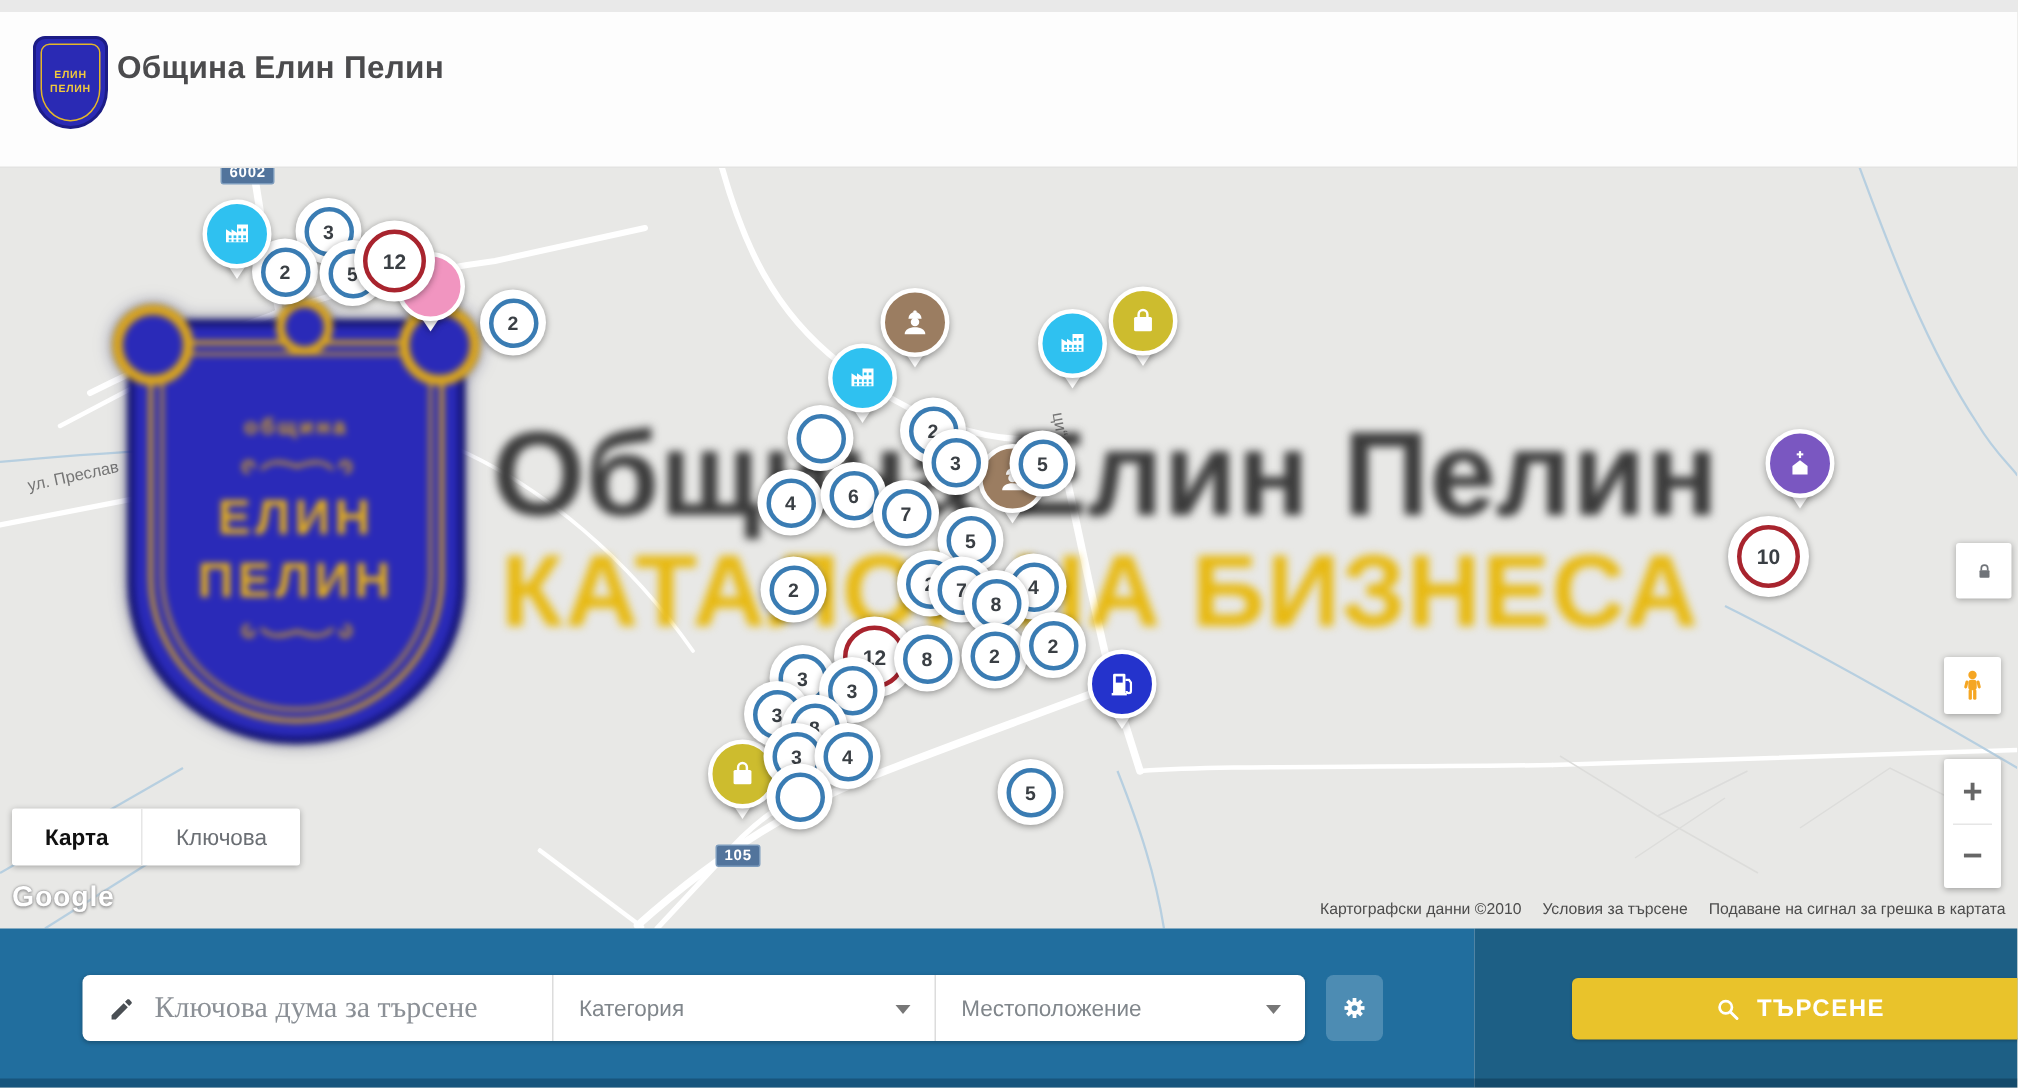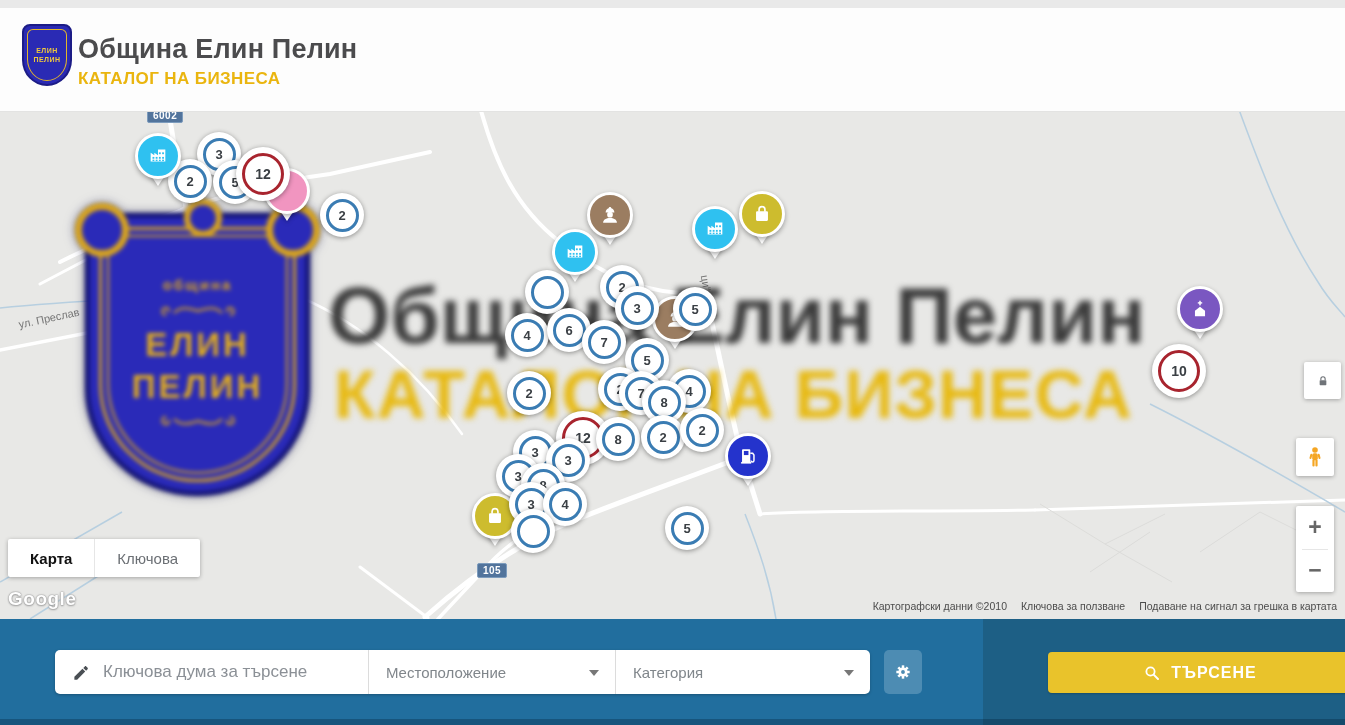--- a/index.html
+++ b/index.html
@@ -9,21 +9,21 @@
   
   .top-strip{height:8px;background:#e9e9e9;}
   .header{position:relative;height:103px;background:#fdfdfd;border-bottom:1px solid #e3e3e2;}
   .logo-shield{position:absolute;left:22px;top:16px;width:46px;height:58px;background:#2a2ab4;
        border:2px solid #1c1c86;border-radius:8px 8px 50% 50%/8px 8px 42% 42%;
        display:flex;flex-direction:column;align-items:center;justify-content:center;gap:1px;}
   .logo-shield::before{content:"";position:absolute;inset:3px;border:1.5px solid #e3b62a;
        border-radius:6px 6px 50% 50%/6px 6px 42% 42%;}
   .logo-shield span{color:#f0c93c;font-weight:bold;font-size:7px;letter-spacing:.5px;line-height:8px;}
   .brand{position:absolute;left:78px;top:26px;}
-  .brand .t1{font-size:27px;font-weight:bold;color:#4b4b4d;letter-spacing:.2px;}
+  .brand .t1{font-size:21px;font-weight:bold;color:#4b4b4d;letter-spacing:.2px;}
   .brand .t2{font-size:17px;font-weight:bold;color:#eab50f;letter-spacing:.4px;margin-top:4px;}
   .nav{position:absolute;right:25px;top:45px;display:flex;gap:32px;}
   .nav a{display:inline-block;font-size:14px;font-weight:bold;color:#34343c;text-decoration:none;
        letter-spacing:0;transform:scaleX(.92);transform-origin:center;white-space:nowrap;cursor:pointer;}
 
   
   .map{position:relative;width:1345px;height:507px;background:#e8e8e6;overflow:hidden;}
   .roads{position:absolute;left:0;top:0;z-index:0;}
   .road-label{position:absolute;z-index:1;background:#52749c;color:#fff;font-size:10px;font-weight:bold;
        padding:1px 5px;border-radius:2px;border:1px solid #7d9cbd;letter-spacing:.5px;}
@@ -84,21 +84,21 @@
 
   
   .searchbar{position:relative;width:1345px;height:107px;}
   .sb-left{position:absolute;left:0;top:0;width:983px;height:107px;background:#216e9e;}
   .sb-right{position:absolute;left:983px;top:0;width:362px;height:107px;background:#1d5f85;}
   .sb-strip{position:absolute;left:0;bottom:0;width:1345px;height:7px;background:rgba(0,20,40,.28);z-index:3;}
   .search-box{position:absolute;left:55px;top:31px;width:815px;height:44px;background:#fff;border-radius:5px;
        box-shadow:0 1px 3px rgba(0,0,0,.25);display:flex;align-items:stretch;z-index:2;}
   .sb-sec{display:flex;align-items:center;position:relative;}
   .sb-sec.keyword{width:303px;padding-left:17px;gap:10px;}
-  .sb-sec.keyword input{border:0;outline:0;flex:1;font-size:17px;font-family:Liberation Sans, sans-serif;
+  .sb-sec.keyword input{border:0;outline:0;flex:1;font-size:20px;font-family:Liberation Serif, serif;
        color:#444;min-width:0;background:transparent;}
   .sb-sec.keyword input::placeholder{color:#8b9096;opacity:1;}
   .sb-sec.select{border-left:1px solid #dcdcdc;cursor:pointer;}
   .sb-sec.cat{width:260px;} .sb-sec.loc{width:252px;}
   .sb-sec.select .sel-text{margin-left:17px;font-size:15px;color:#80868b;}
   .caret{position:absolute;right:16px;top:50%;margin-top:-2px;width:0;height:0;
        border:5px solid transparent;border-top:6px solid #777;}
   .gear-btn{position:absolute;left:884px;top:31px;width:38px;height:44px;background:#4d8cb3;border-radius:5px;
        display:flex;align-items:center;justify-content:center;cursor:pointer;z-index:2;}
   .search-btn{position:absolute;left:1048px;top:33px;width:304px;height:41px;background:#e9c32b;border:0;
@@ -112,21 +112,20 @@
 
 <div class="top-strip"></div>
 
 <div class="header">
   <div class="logo-shield">
     <span>ЕЛИН</span>
     <span>ПЕЛИН</span>
   </div>
   <div class="brand">
     <div class="t1">Община Елин Пелин</div>
-    <div class="t2">КАТАЛОГ НА БИЗНЕСА</div>
   </div>
 </div>
 
 <div class="map" id="map">
   <svg class="roads" width="1345" height="507" viewBox="0 0 1345 507">
     <g stroke="#ffffff" fill="none" stroke-linecap="round">
       <path d="M168 -5 L176 45 L186 95 L210 150 L230 190" stroke-width="5"></path>
       <path d="M186 95 L120 130 L40 172" stroke-width="3"></path>
       <path d="M60 150 C140 110 230 75 330 62 L430 40" stroke-width="4"></path>
       <path d="M0 238 L215 196 L302 186" stroke-width="3.5"></path>
@@ -401,21 +400,21 @@
 
   <div class="maptype">
     <div class="mt active">Карта</div>
     <div class="mt inactive">Ключова</div>
   </div>
 
   <div class="glogo">Google</div>
 
   <div class="attrib">
     <span>Картографски данни ©2010</span>
-    <a>Ключова за ползване</a>
+    <a>Условия за търсене</a>
     <a>Подаване на сигнал за грешка в картата</a>
   </div>
 
   <div class="ctl ctl-lock">
     <svg viewBox="0 0 24 24" width="16" height="16">
       <path fill="none" stroke="#6f7378" stroke-width="1.7" d="M8.8 11V8.8a3.2 3.2 0 0 1 6.4 0V11"></path>
       <rect x="7" y="10.8" width="10" height="7.5" rx="1" fill="#6f7378"></rect>
     </svg>
   </div>
   <div class="ctl ctl-peg">
@@ -441,26 +440,26 @@
   <div class="sb-left"></div>
   <div class="sb-right"></div>
 
   <div class="search-box">
     <div class="sb-sec keyword">
       <svg viewBox="0 0 24 24" width="19" height="19">
         <path fill="#4a4f54" d="M3 17.5 13.2 7.3l3.5 3.5L6.5 21H3zM14.3 6.2l1.9-1.9c.5-.5 1.3-.5 1.8 0l1.7 1.7c.5.5.5 1.3 0 1.8l-1.9 1.9z"></path>
       </svg>
       <input type="text" placeholder="Ключова дума за търсене" style="">
     </div>
+    <div class="sb-sec select cat">
+      <span class="sel-text">Категория</span>
+      <span class="caret"></span>
+    </div>
     <div class="sb-sec select loc">
       <span class="sel-text">Местоположение</span>
-      <span class="caret"></span>
-    </div>
-    <div class="sb-sec select cat">
-      <span class="sel-text">Категория</span>
       <span class="caret"></span>
     </div>
   </div>
 
   <div class="gear-btn">
     <svg viewBox="0 0 24 24" width="20" height="20">
       <g fill="#fff">
         <rect x="10.5" y="4" width="3" height="16"></rect>
         <rect x="4" y="10.5" width="16" height="3"></rect>
         <rect x="10.5" y="4" width="3" height="16" transform="rotate(45 12 12)"></rect>

